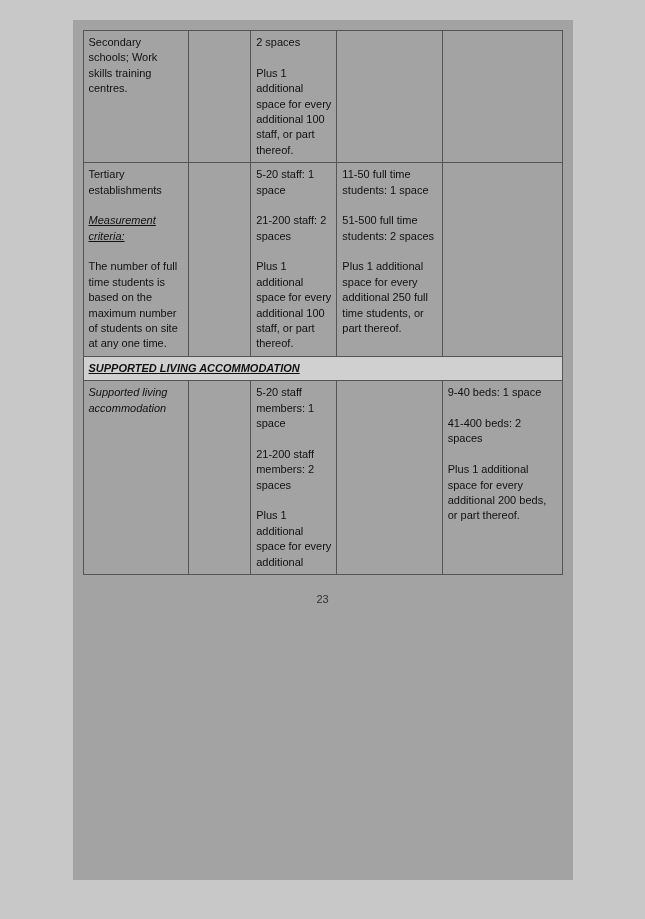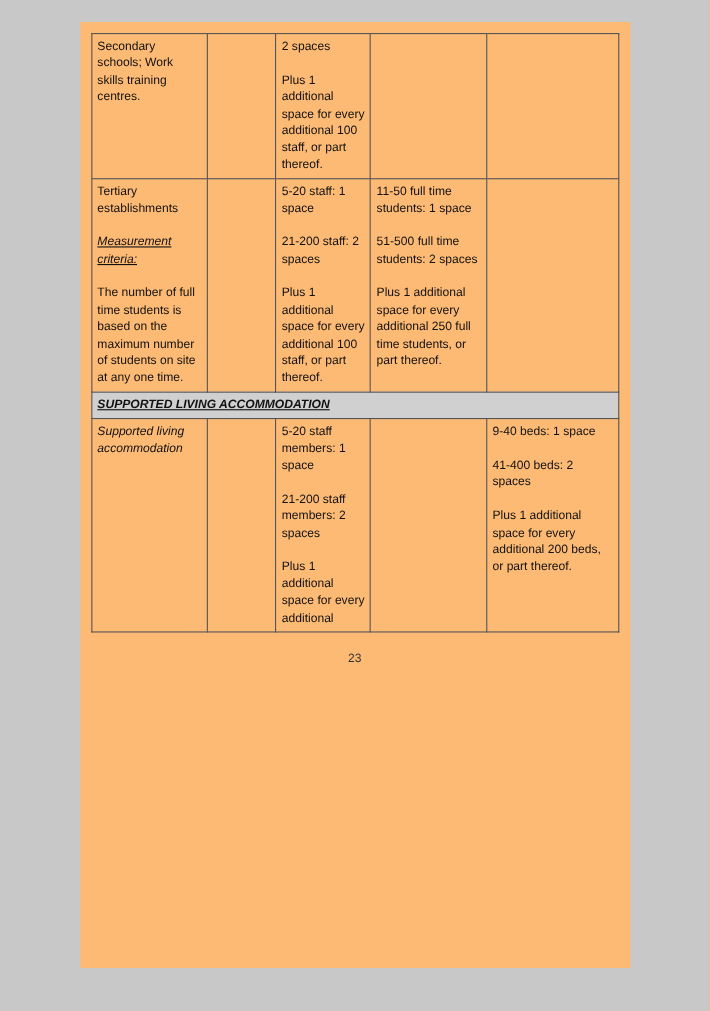--- a/index.html
+++ b/index.html
@@ -7,21 +7,21 @@
       background: #c8c8c8;
       width: 645px;
       min-height: 919px;
       font-family: Arial, sans-serif;
       display: flex;
       align-items: flex-start;
       justify-content: center;
       padding: 20px 0;
     }
     .page {
-      background: #fdba74;
+      background: #a3a3a3;
       width: 500px;
       min-height: 860px;
       padding: 10px;
       position: relative;
     }
     .page-number {
       text-align: center;
       font-size: 11px;
       color: #333;
       margin-top: 18px;

